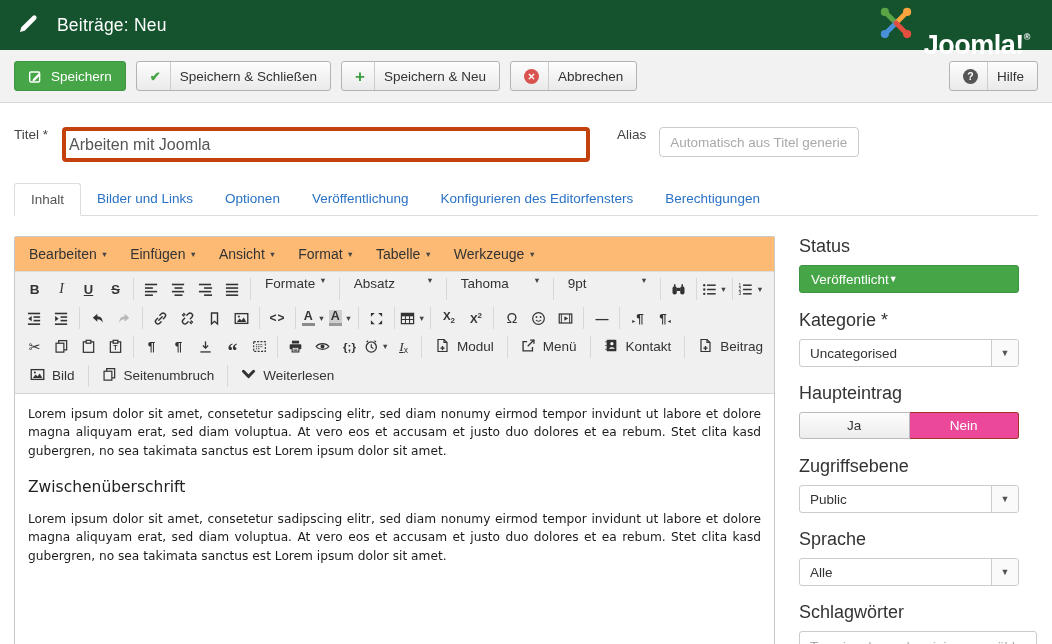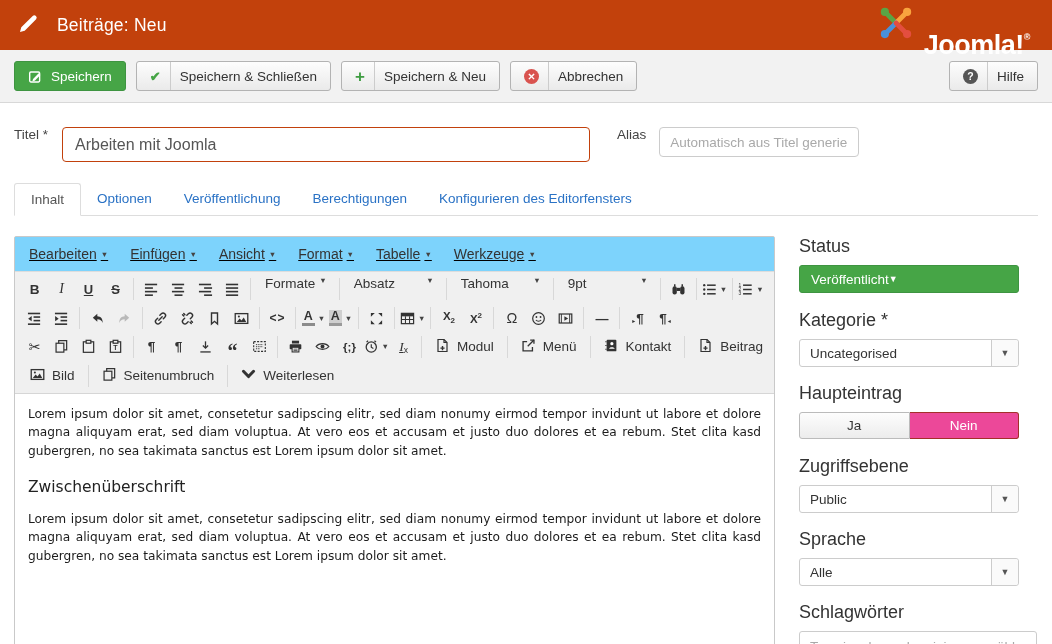--- a/index.html
+++ b/index.html
@@ -1,19 +1,19 @@
 <!DOCTYPE html>
 <html><head>
 <meta charset="utf-8">
 <style>
   * { box-sizing: border-box; margin: 0; padding: 0; }
   html,body { width:1052px; height:644px; overflow:hidden; background:#fff;
     font-family:"Liberation Sans", sans-serif; }
   
-  .navbar{height:50px;background:#c2410c;display:flex;align-items:center;
+  .navbar{height:50px;background:#14532d;display:flex;align-items:center;
     justify-content:space-between;padding:0 22px 0 18px;color:#fff;}
   .nav-left{display:flex;align-items:center;gap:18px;}
   .page-title{font-size:17.5px;font-weight:400;letter-spacing:.2px;}
   .brand{display:flex;align-items:center;gap:9px;}
   .brand-text{font-size:27px;font-weight:bold;letter-spacing:-.5px;margin-top:40px;}
   .brand sup{font-size:9px;vertical-align:14px;}
   
   .actionbar{background:#f2f2f2;border-bottom:1px solid #d8d8d8;display:flex;
     justify-content:space-between;align-items:center;padding:11px 14px;}
   .ab-left{display:flex;gap:10px;}
@@ -26,36 +26,36 @@
   .btn-success .bicon{border-right:none;padding-right:0;margin-right:8px;}
   .ci{width:15px;height:15px;border-radius:50%;display:flex;align-items:center;
     justify-content:center;color:#fff;font-size:9.5px;font-weight:bold;}
   .ci.red{background:#d9534f;}
   .ci.dark{background:#555;font-size:10.5px;}
   .gcheck{color:#46a546;font-size:13px;font-weight:bold;}
   .gplus{color:#3f9d42;font-size:17px;font-weight:bold;line-height:1;}
   
   .title-row{display:flex;align-items:flex-start;padding:24px 14px 0;}
   .fld-label{font-size:13.5px;color:#444;}
-  .title-input{width:528px;height:35px;border:1px solid #c2410c;border-radius:4px;
-    padding:0 12px;font-size:16px;color:#555;margin-left:14px;font-family:inherit;}
+  .title-input{width:528px;height:35px;border:4px solid #c2410c;border-radius:4px;
+    padding:0 3px;font-size:16px;color:#555;margin-left:14px;font-family:inherit;}
   .alias-label{margin-left:27px;}
   .alias-input{width:200px;height:30px;border:1px solid #ccc;border-radius:4px;
     padding:0 10px;font-size:13.5px;color:#555;margin-left:13px;font-family:inherit;}
   .alias-input::placeholder,.tags-input::placeholder{color:#a9a9a9;}
   
   .tabs{display:flex;margin:21px 14px 0;border-bottom:1px solid #ddd;}
   .tab{padding:8px 16px;font-size:13.5px;color:#2a72c5;cursor:pointer;margin-bottom:-1px;}
   .tab.active{background:#fff;border:1px solid #ddd;border-bottom-color:#fff;
     border-radius:3px 3px 0 0;color:#555;}
   
   .cols{display:flex;padding:20px 14px 0;gap:24px;align-items:flex-start;}
   
   .editor{width:761px;flex:none;border:1px solid #c9c9c9;border-radius:2px;background:#fff;}
-  .menubar{display:flex;padding:0 3px;border-bottom:1px solid #ddd;background:#7dd3fc;text-decoration:underline;}
+  .menubar{display:flex;padding:0 3px;border-bottom:1px solid #ddd;background:#fdba74;}
   .menu-item{padding:9px 11px;font-size:14px;color:#333;cursor:pointer;}
   .car{font-style:normal;font-size:7.5px;color:#444;margin-left:4px;vertical-align:2px;}
   .tbwrap{background:#f0f0f0;border-bottom:1px solid #d6d6d6;padding:2px 2px 3px;}
   .tbrow{display:flex;align-items:center;padding:2px 4px;}
   .tbsep{width:1px;background:#d8d8d8;height:22px;margin:0 4px;flex:none;}
   .tbi{min-width:25px;height:24px;display:inline-flex;align-items:center;
     justify-content:center;margin:0 1px;border-radius:2px;color:#333;font-size:13px;cursor:pointer;}
   .tbi svg{display:block;}
   .tbi.dis{opacity:1;}
   .car.sm{margin-left:3px;vertical-align:1px;}
@@ -184,24 +184,25 @@
 
 <div class="title-row">
   <label class="fld-label">Titel *</label>
   <input class="title-input" value="Arbeiten mit Joomla" style="">
   <label class="fld-label alias-label">Alias</label>
   <input class="alias-input" placeholder="Automatisch aus Titel generieren" style="">
 </div>
 
 <nav class="tabs" id="tabs">
     <a class="tab active">Inhalt</a>
+    <a class="tab">Bilder und Links</a>
     <a class="tab">Optionen</a>
     <a class="tab">Veröffentlichung</a>
+    <a class="tab">Konfigurieren des Editorfensters</a>
     <a class="tab">Berechtigungen</a>
-    <a class="tab">Konfigurieren des Editorfensters</a>
   </nav>
 
 <div class="cols">
   <section class="editor">
     <div class="menubar" id="menubar">
         <span class="menu-item">Bearbeiten<i class="car">▼</i></span>
         <span class="menu-item">Einfügen<i class="car">▼</i></span>
         <span class="menu-item">Ansicht<i class="car">▼</i></span>
         <span class="menu-item">Format<i class="car">▼</i></span>
         <span class="menu-item">Tabelle<i class="car">▼</i></span>

